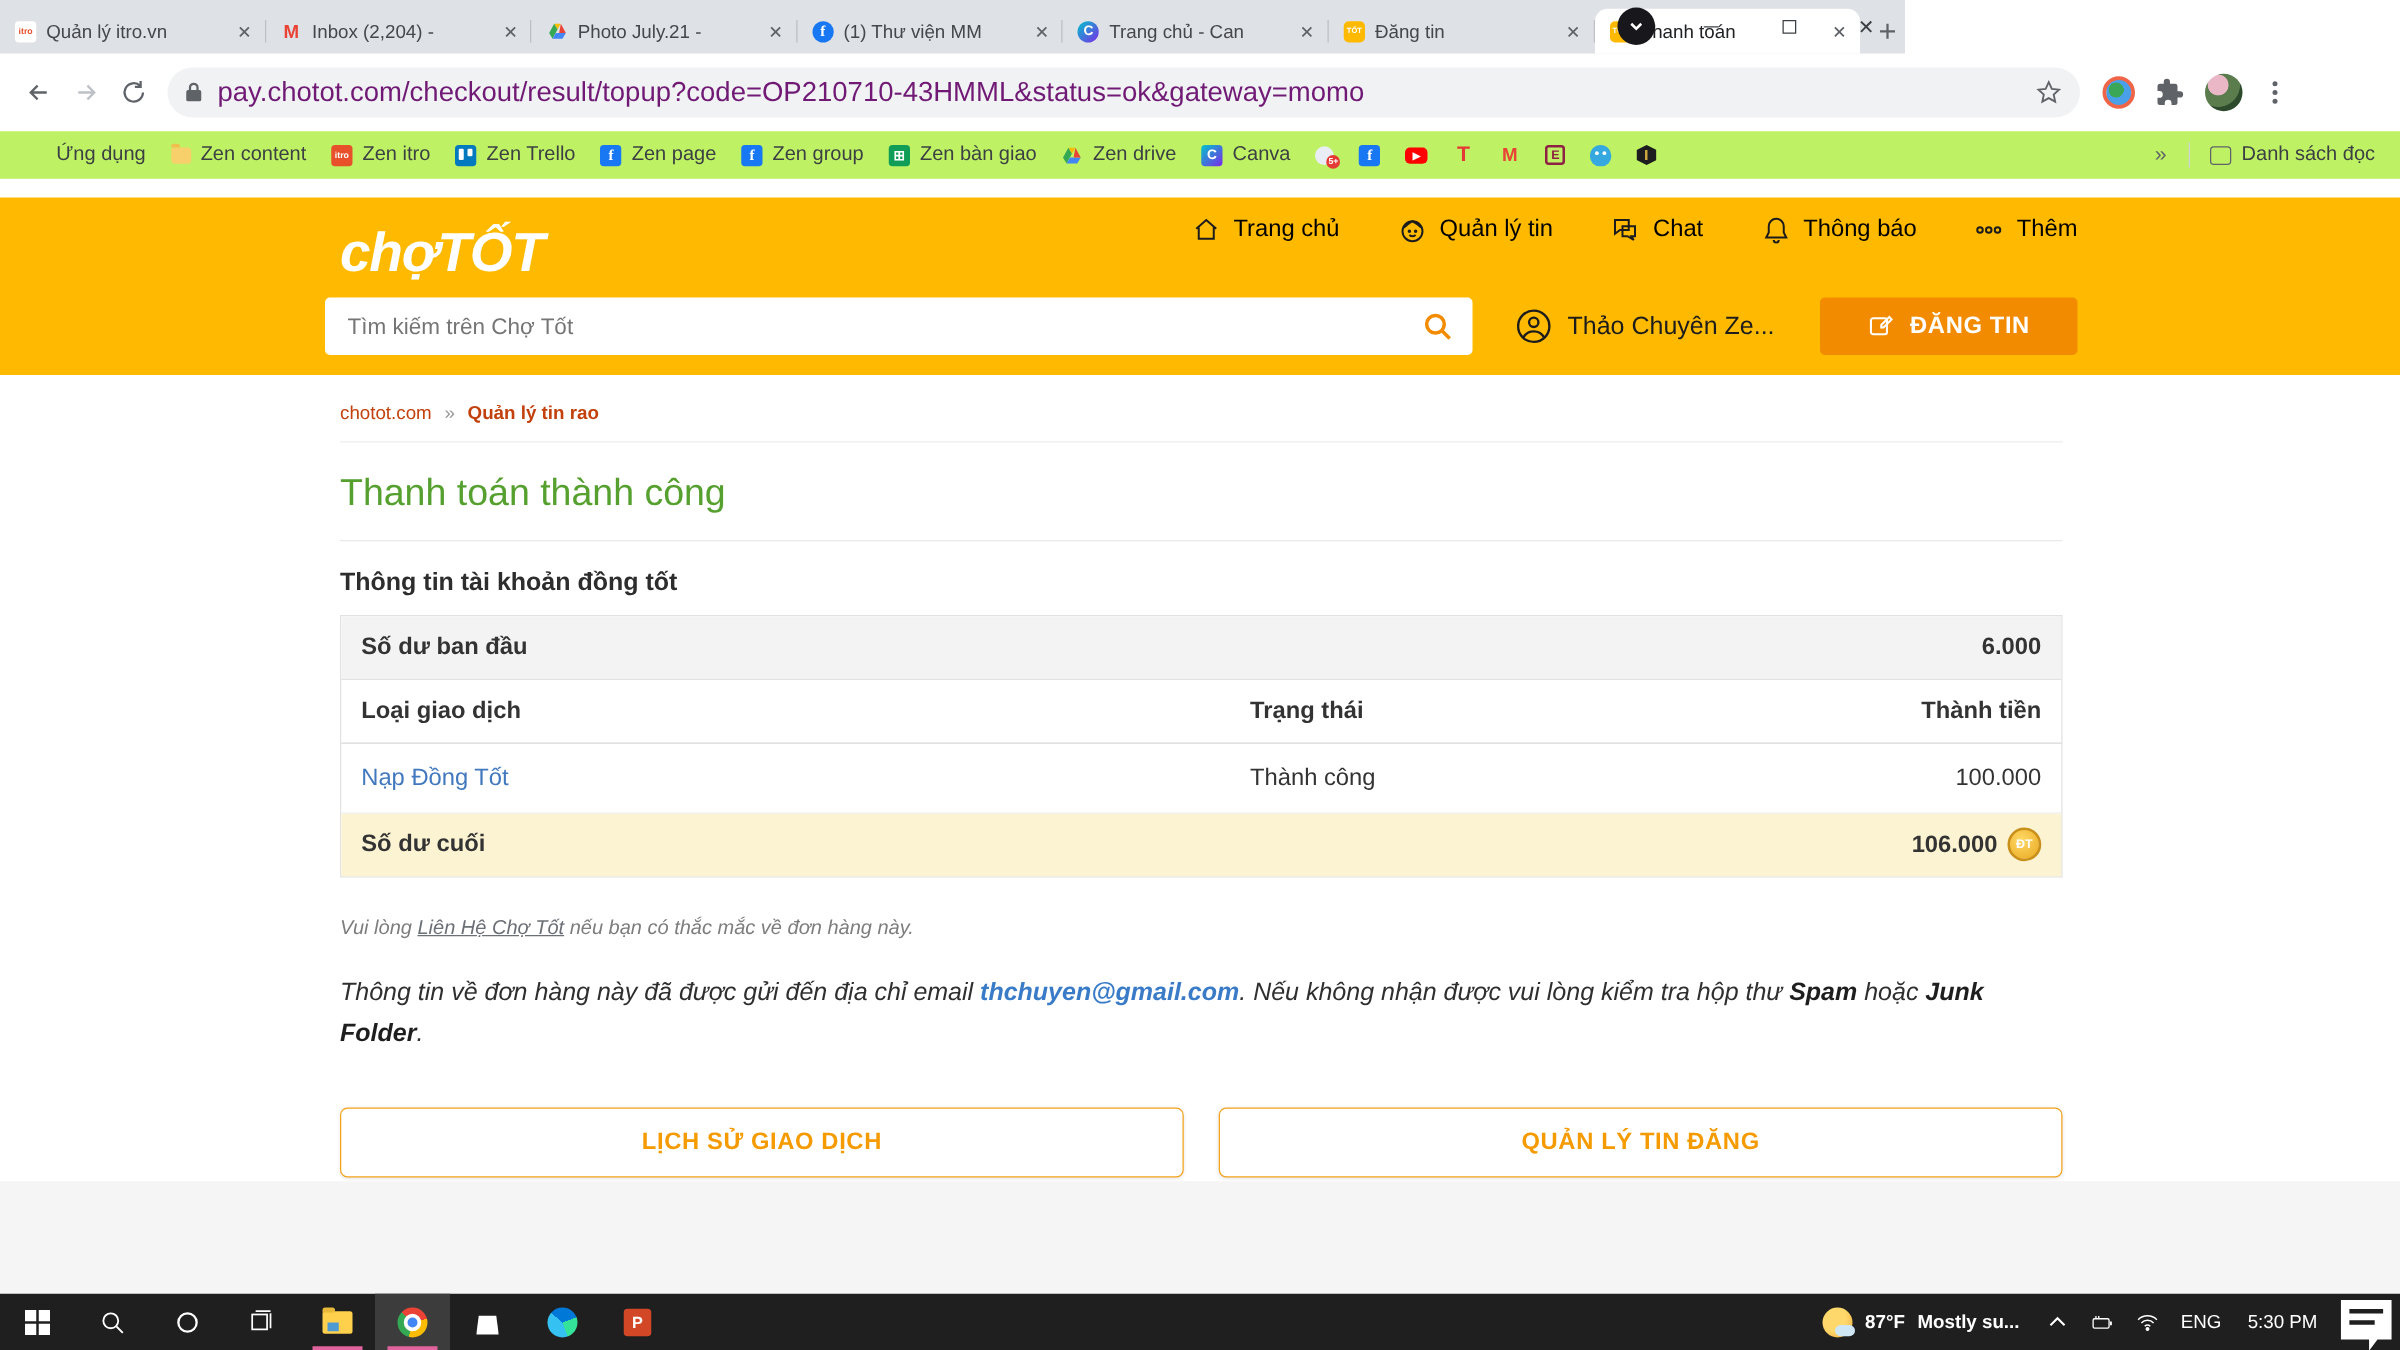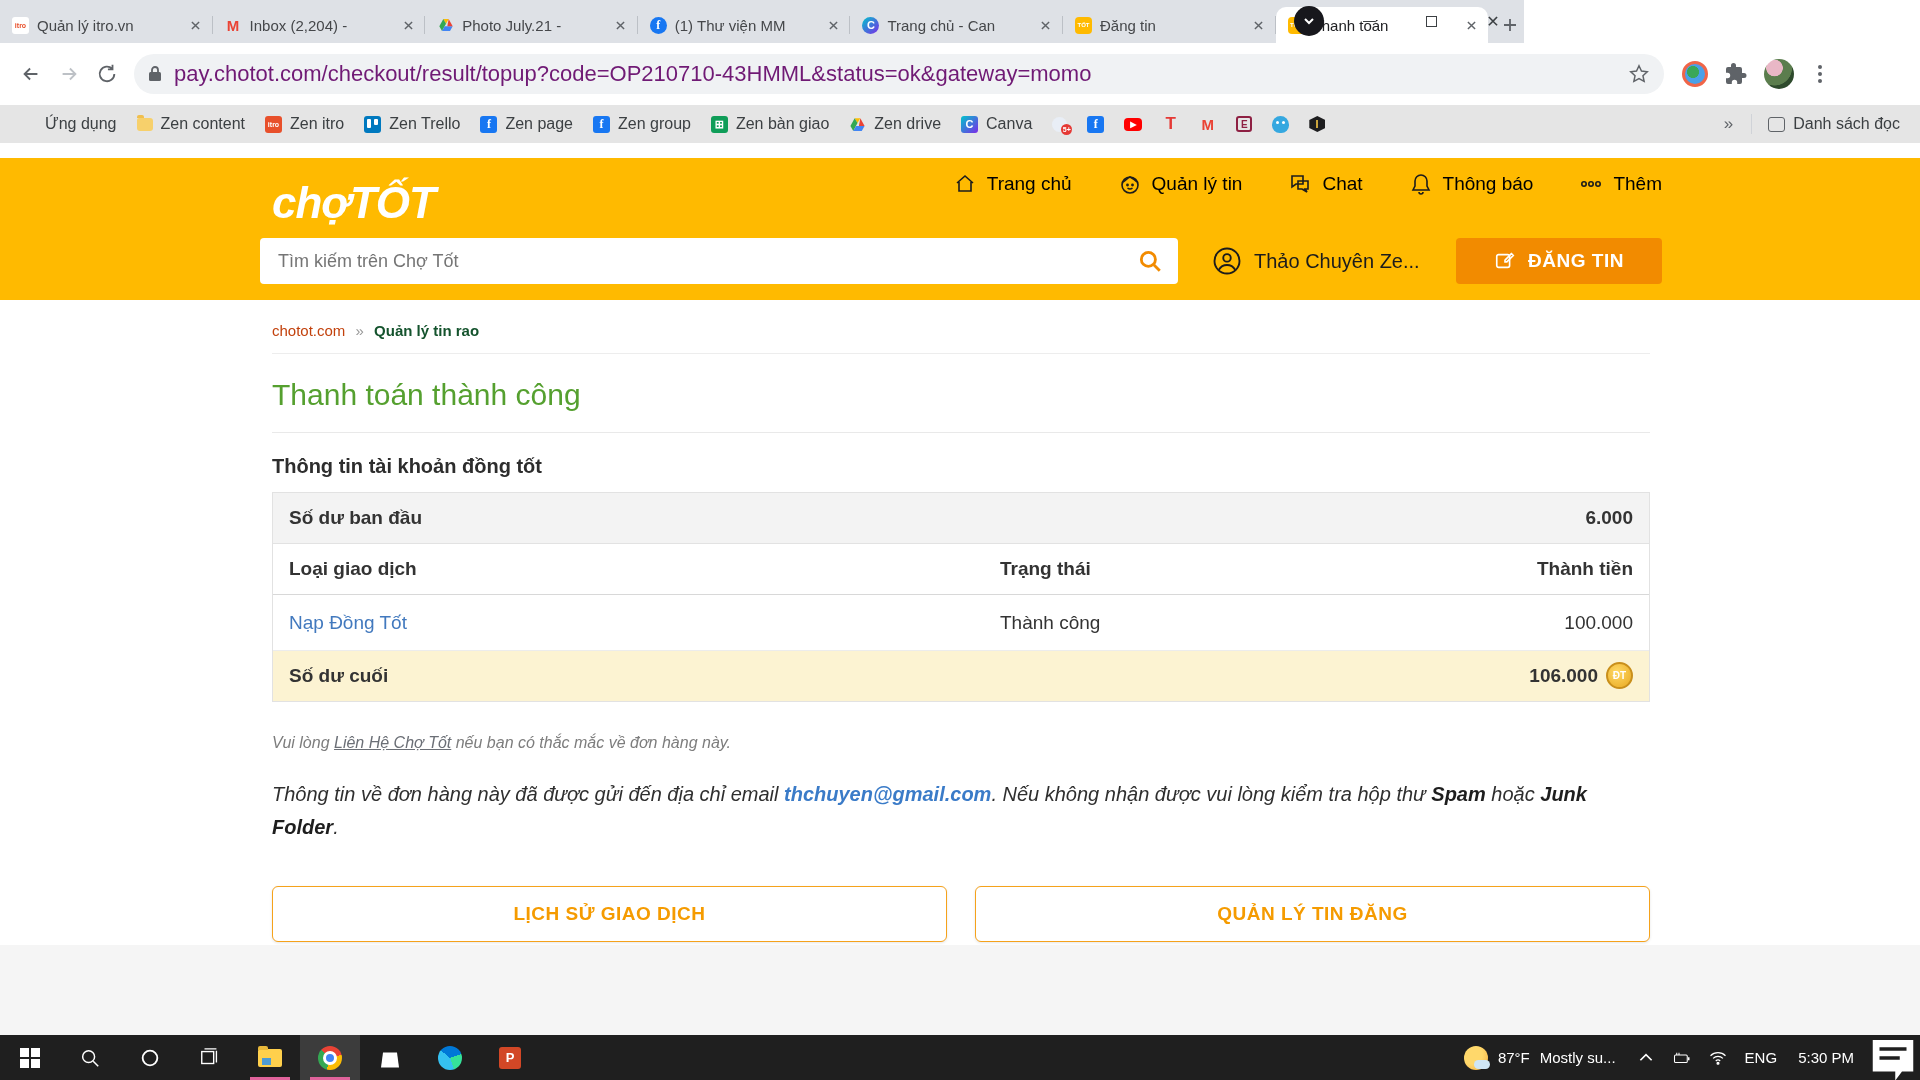--- a/index.html
+++ b/index.html
@@ -54,21 +54,21 @@
   .ext-globe { width:26px; height:26px; border-radius:50%; border:3px solid #f06548;
     background:radial-gradient(circle at 40% 40%, #3aa757 0 35%, #4aa0e8 36% 100%); margin:0 8px; flex:none; }
   .puzzle { width:24px; height:24px; margin:0 8px; flex:none; }
   .avatar { width:30px; height:30px; border-radius:50%; margin:0 8px; flex:none;
     background:radial-gradient(circle at 35% 30%, #e9b7c6 0 28%, #5b7d4d 30% 60%, #2e4a2c 62% 100%); }
   .menu-dots { width:24px; height:24px; margin:0 6px; display:flex; flex-direction:column;
     align-items:center; justify-content:center; gap:3px; flex:none; }
   .menu-dots i { width:4px; height:4px; border-radius:50%; background:#5f6368; }
 
   
-  .bookmarks { position:absolute; top:105px; left:0; width:1920px; height:38px; background:#e5e5e5;
+  .bookmarks { position:absolute; top:105px; left:0; width:1920px; height:38px; background:#bef264;
     display:flex; align-items:center; padding:0 10px; font-size:16px; color:#3c4043; }
   .bm { display:flex; align-items:center; gap:8px; padding:0 10px; height:30px; border-radius:15px;
     white-space:nowrap; }
   .bm-ic { width:17px; height:17px; display:flex; align-items:center; justify-content:center;
     border-radius:3px; font-weight:bold; flex:none; }
   .ic-apps { display:grid; grid-template-columns:repeat(3,4px); grid-template-rows:repeat(3,4px); gap:1.5px; }
   .ic-apps i { border-radius:1px; }
   .ic-folder { background:#f7d06b; border-radius:2px 3px 3px 3px; position:relative; width:16px; height:13px; }
   .ic-folder::before { content:""; position:absolute; top:-3px; left:0; width:7px; height:3px;
     background:#f0bf4e; border-radius:2px 2px 0 0; }
@@ -119,21 +119,21 @@
   .post-btn { margin-left:auto; width:206px; height:46px; background:#f28b00; border:none;
     border-radius:4px; color:#fff; font-size:19px; font-weight:bold; display:flex; align-items:center;
     justify-content:center; gap:12px; font-family:"Liberation Sans",sans-serif; letter-spacing:.5px; }
   .post-btn svg { width:22px; height:22px; stroke:#fff; fill:none; stroke-width:1.8; }
 
   
   .content { position:absolute; top:300px; left:272px; width:1378px; }
   .breadcrumb { padding:22px 0 14px; font-size:15px; border-bottom:1px solid #ededed; }
   .breadcrumb .bc-home { color:#c2410c; }
   .breadcrumb .bc-sep { color:#999; margin:0 6px; }
-  .breadcrumb .bc-cur { color:#14532d; font-weight:bold; }
+  .breadcrumb .bc-cur { color:#c2410c; font-weight:bold; }
   .page-title { margin:24px 0 20px; font-size:30px; font-weight:normal; color:#55a02f; }
   .content hr { border:none; border-top:1px solid #e9e9e9; }
   .section-heading { margin:22px 0 14px; font-size:20px; font-weight:bold; color:#2d2d2d; }
   .ptable { border:1px solid #e2e2e2; font-size:19px; color:#333; }
   .t-row { display:flex; align-items:center; min-height:50px; padding:0 16px; position:relative; }
   .t-row.gray { background:#f3f3f3; }
   .t-row.head { border-top:1px solid #e2e2e2; border-bottom:1px solid #d8d8d8; font-weight:bold; min-height:52px; }
   .t-row.data { min-height:56px; border-bottom:1px solid #ececec; }
   .t-row.final { background:#fcf3d2; font-weight:bold; }
   .cell-mid { position:absolute; left:727px; }
@@ -173,21 +173,21 @@
   .tb-chrome { width:24px; height:24px; border-radius:50%;
     background:conic-gradient(from -45deg, #ea4335 0 120deg, #fbbc05 0 240deg, #34a853 0 360deg); position:relative; }
   .tb-chrome::after { content:""; position:absolute; inset:5px; border-radius:50%;
     background:#4285f4; border:3px solid #fff; }
   .tb-edge { width:24px; height:24px; border-radius:50%;
     background:conic-gradient(from 160deg, #35c1f1 0 150deg, #0078d7 0 270deg, #35e29a 0 360deg); }
   .tb-ppt { width:22px; height:22px; background:#d24726; border-radius:3px; color:#fff; font-size:13px;
     font-weight:bold; display:flex; align-items:center; justify-content:center; }
   .tb-store { width:20px; height:20px; background:#fff; clip-path:polygon(15% 25%,85% 25%,95% 100%,5% 100%); position:relative; }
   .tb-right { margin-left:auto; display:flex; align-items:center; font-size:15px; }
-  .weather { display:flex; align-items:center; gap:10px; padding:0 12px; }
+  .weather { display:flex; align-items:center; gap:10px; padding:0 12px;font-weight:bold; }
   .weather-ic { width:24px; height:24px; border-radius:50%;
     background:radial-gradient(circle at 35% 35%, #ffd86b 0 45%, #f3a93c 100%); position:relative; }
   .weather-ic::after { content:""; position:absolute; right:-2px; bottom:1px; width:16px; height:9px;
     background:#cfe6f5; border-radius:8px; }
   .tray-item { padding:0 9px; display:flex; align-items:center; }
   .tray-item svg { width:18px; height:18px; }
   .tb-time { padding:0 12px; }
   .tb-notif { width:54px; display:flex; align-items:center; justify-content:center; }
 </style>
 </head>

